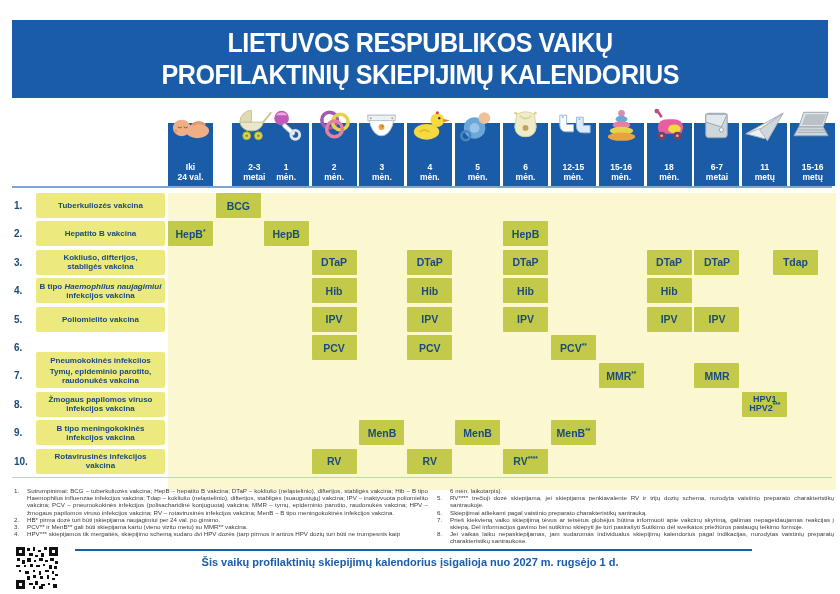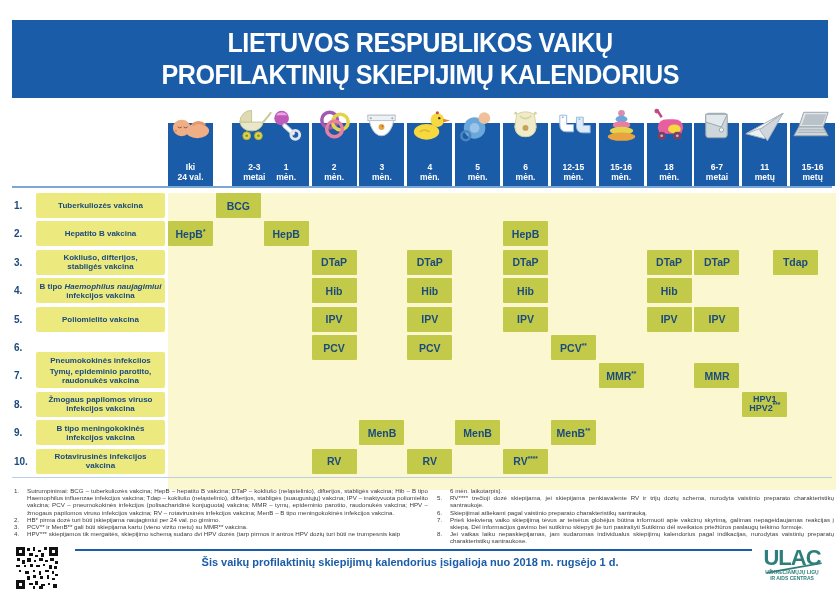--- a/index.html
+++ b/index.html
@@ -533,22 +533,16 @@
           <rect x="15" y="27" width="2" height="3"></rect>
           <rect x="20" y="29" width="3" height="2"></rect>
         <rect x="25" y="28" width="2" height="2"></rect>
           <rect x="29" y="29" width="3" height="3"></rect>
           <rect x="13" y="31" width="2" height="2"></rect>
           <rect x="18" y="31" width="3" height="2"></rect>
       </g>
     </svg>
   </div>
 
-  <div id="effective-text">Šis vaikų profilaktinių skiepijimų kalendorius įsigalioja nuo 2018 m. rugsėjo 1 d.</div>
-
-  <div id="ulac">
-    <div id="ulac-name">ULAC</div>
-    <div id="ulac-swoosh"></div>
-    <div class="ulac-sub">UŽKREČIAMŲJŲ LIGŲ</div>
-    <div class="ulac-sub">IR AIDS CENTRAS</div>
-  </div>
+  <div id="effective-text">Šis vaikų profilaktinių skiepijimų kalendorius įsigalioja nuo 2027 m. rugsėjo 1 d.</div>
+
 
 </div>
 
 </body></html>

